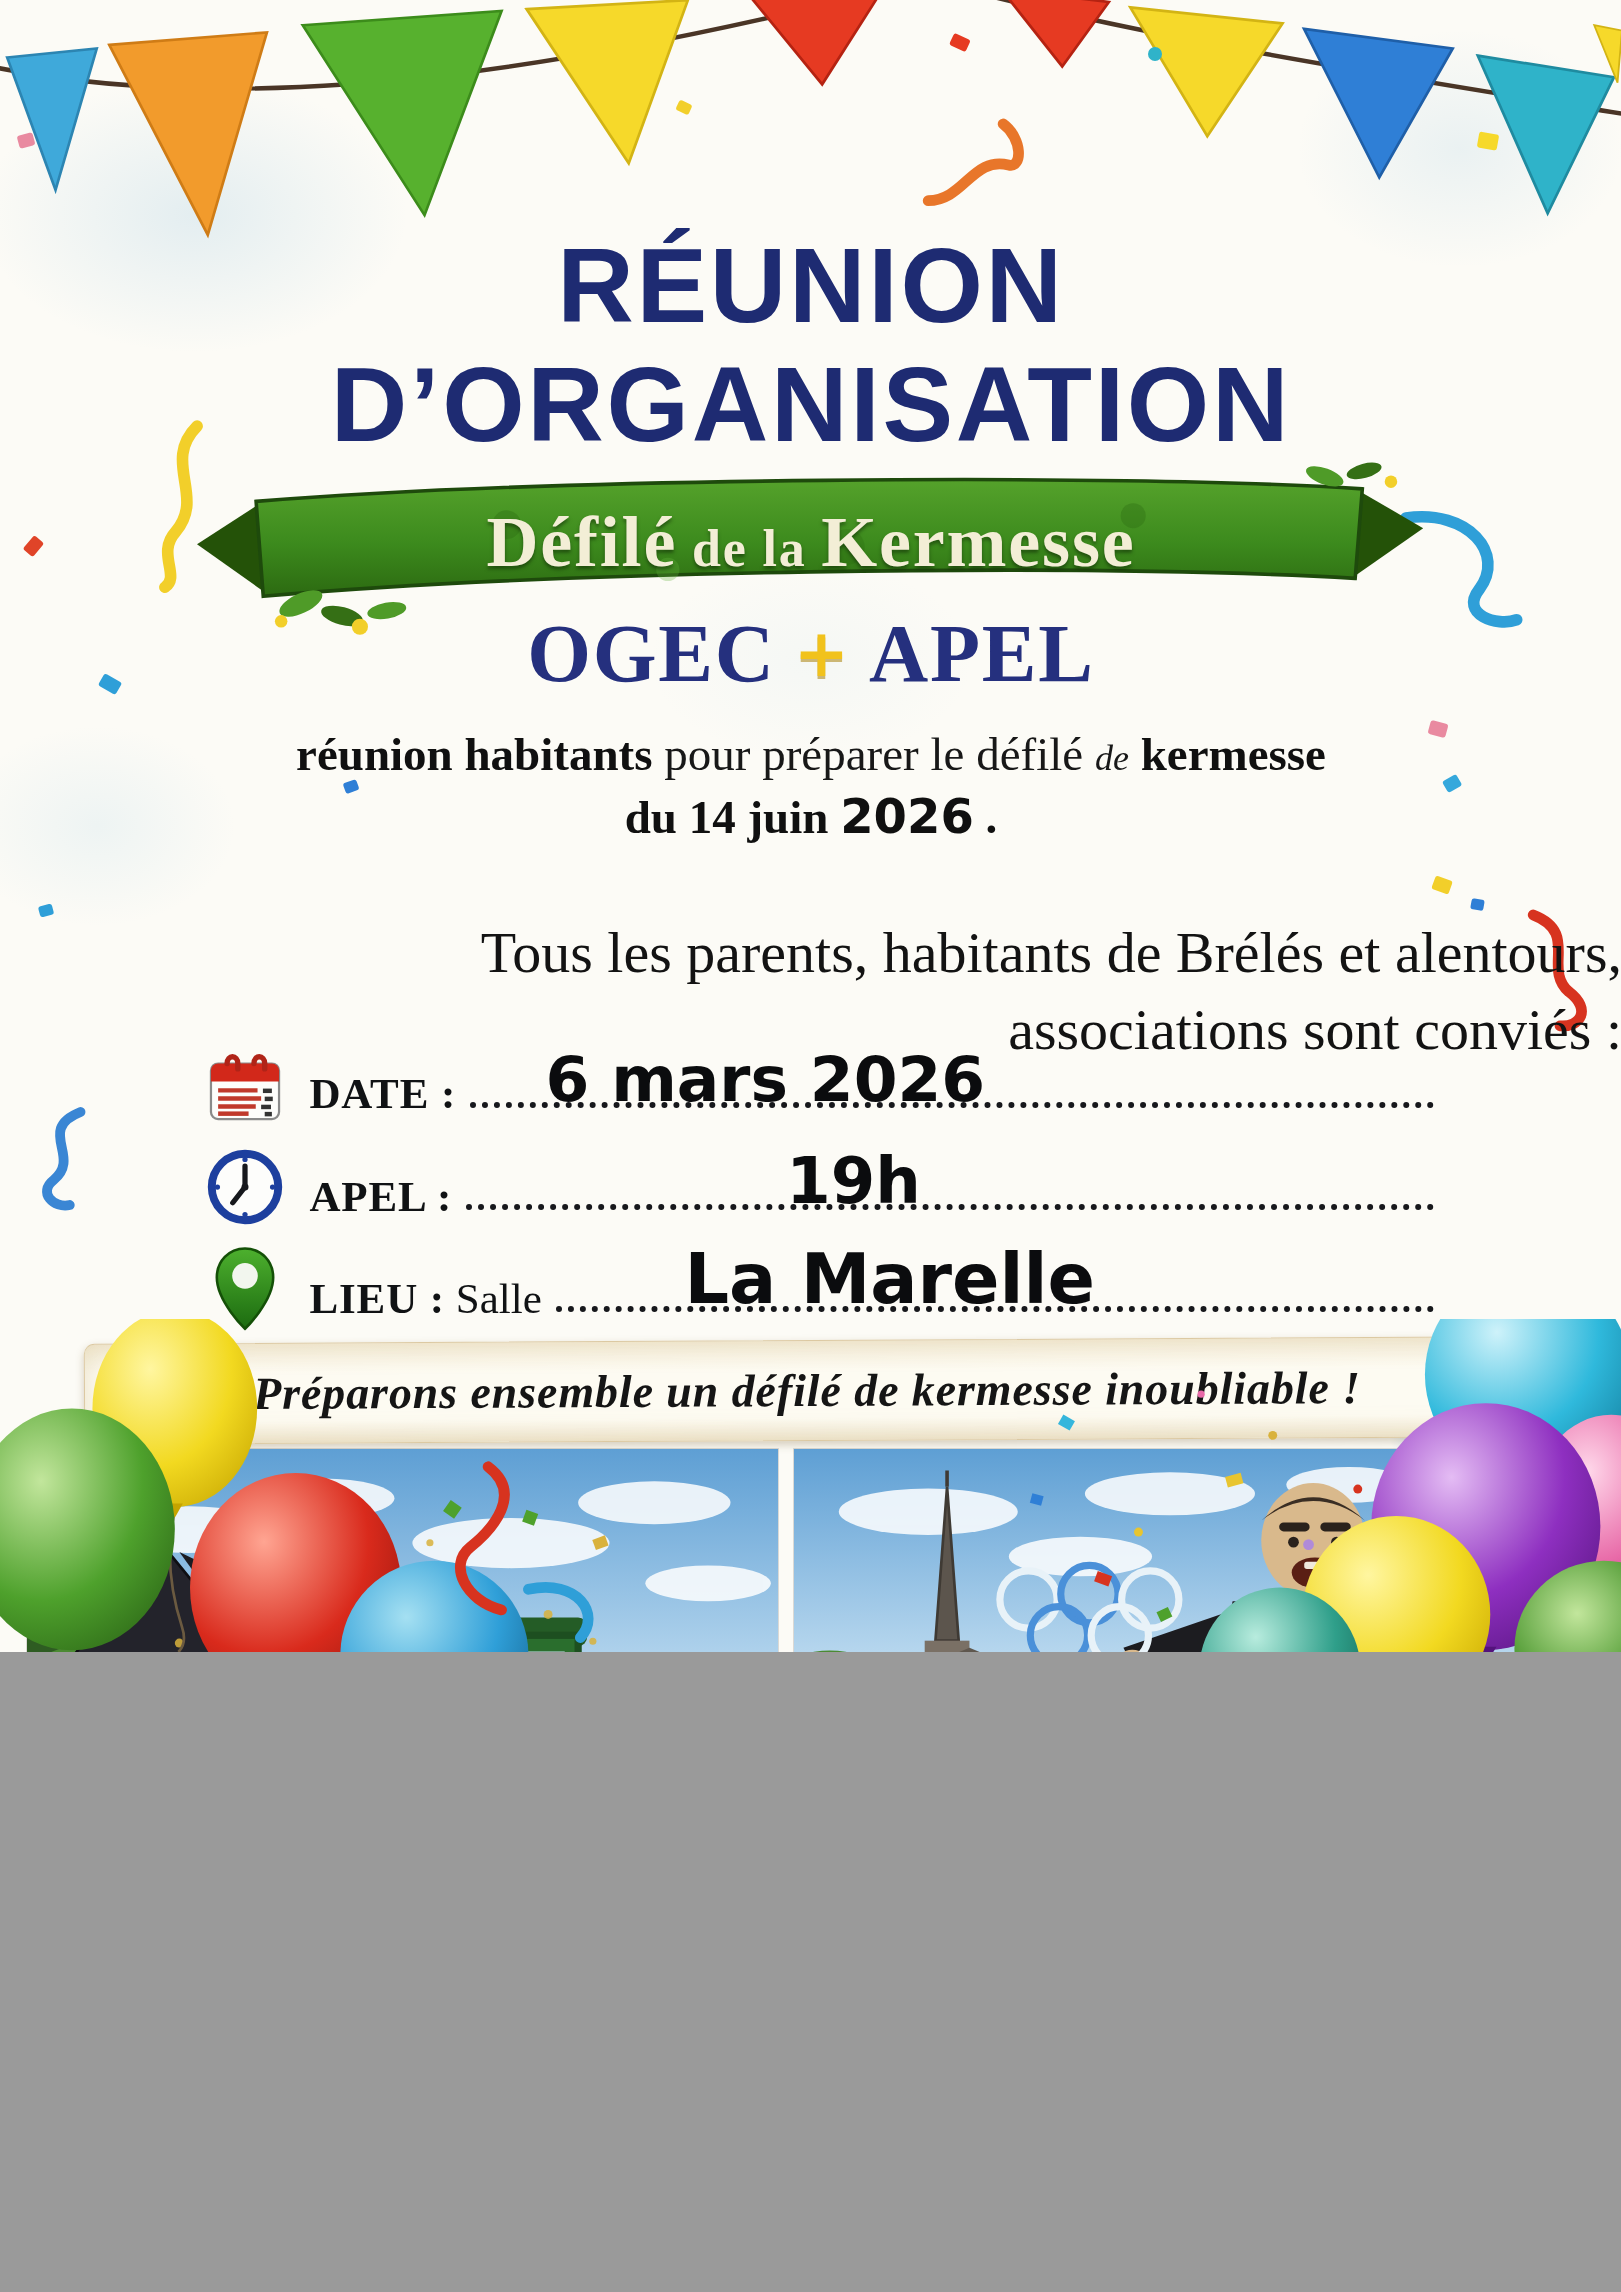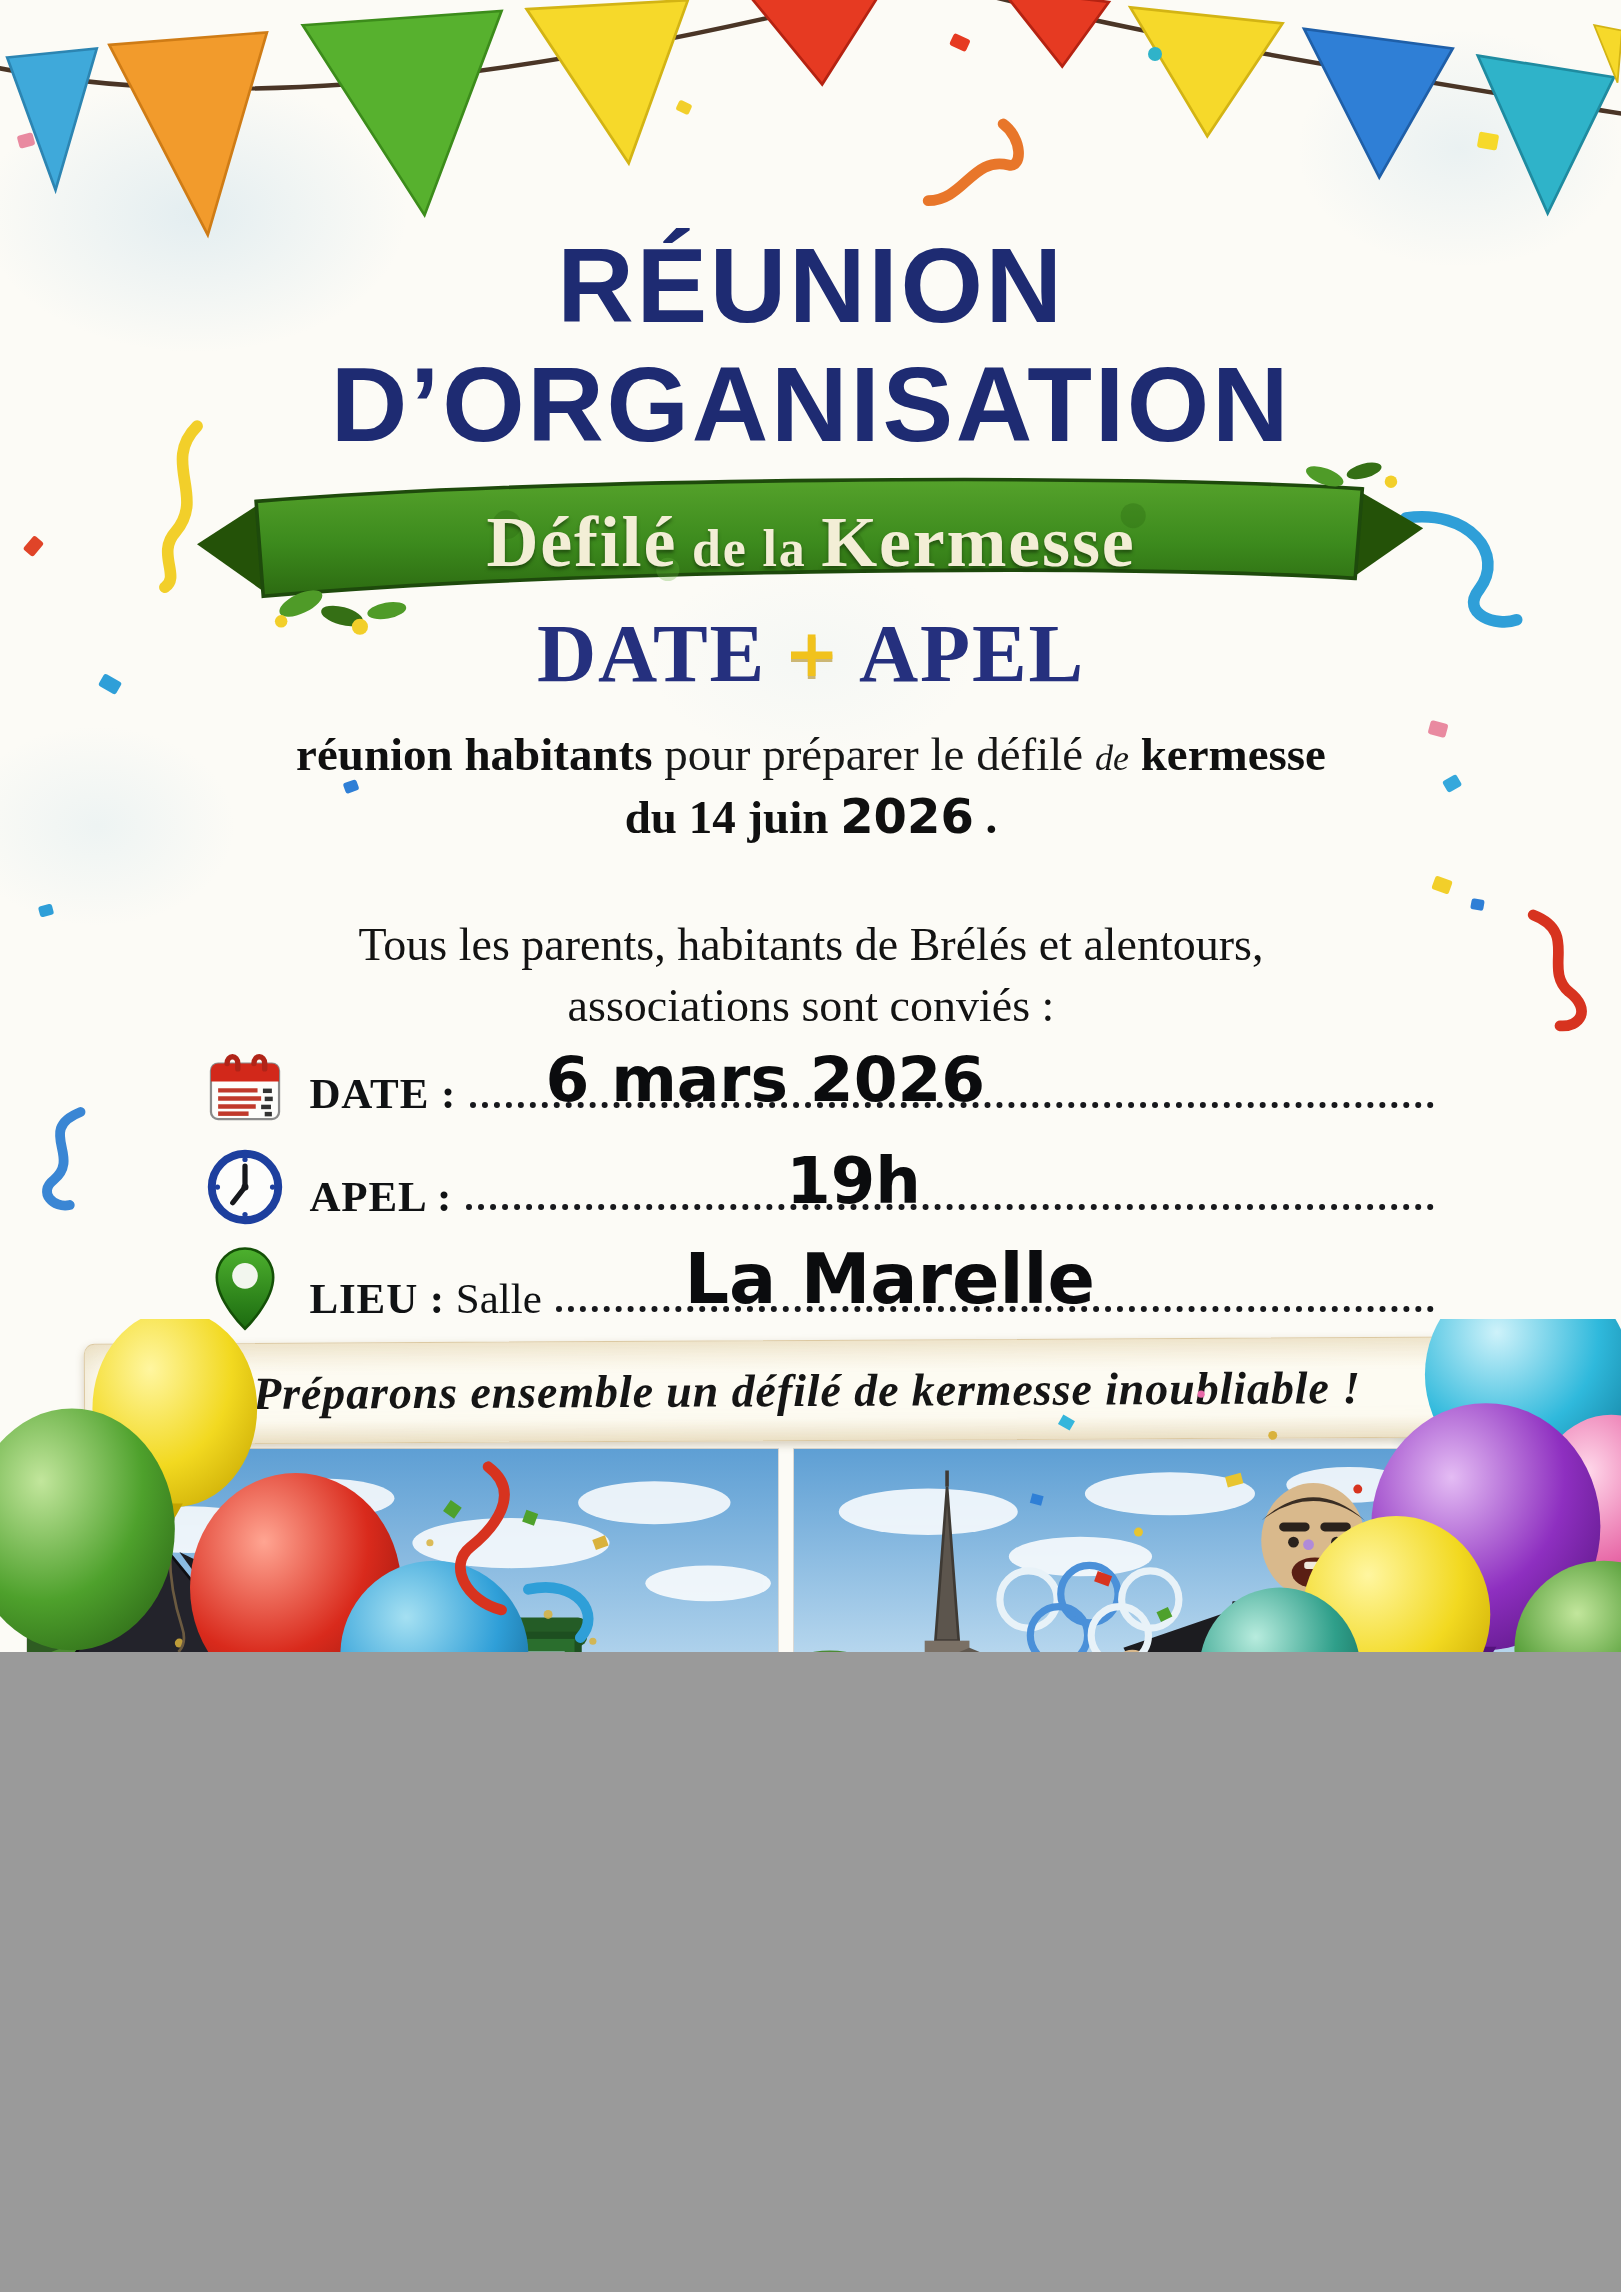--- a/index.html
+++ b/index.html
@@ -33,22 +33,22 @@
     font-weight:bold;font-size:82px;color:#25307e;letter-spacing:1.8px;}
   .orgs .plus{font-family:"DejaVu Sans",sans-serif;font-size:66px;color:#f1c21c;
     padding:0 18px;text-shadow:0 2.7px 0 rgba(170,130,10,.55);vertical-align:5.4px;}
   
   .intro{position:absolute;top:724px;width:100%;text-align:center;
     font-size:47px;line-height:1.3;color:#181818;}
   .intro .b{font-weight:bold;color:#101010;}
   .intro .ital{font-style:italic;font-size:36px;}
   .intro .yr{font-family:"DejaVu Sans",sans-serif;font-weight:bold;font-size:48px;}
   
-  .invite{position:absolute;top:915px;width:100%;text-align:center;
-    font-size:46px;line-height:1.32;color:#131313;}
+  .invite{position:absolute;top:915px;width:100%;text-align:right;
+    font-size:58px;line-height:1.32;color:#131313;}
   
   .details{position:absolute;top:1041px;left:186px;width:1250px;}
   .drow{display:flex;align-items:flex-end;height:88px;margin-bottom:14.3px;}
   .icon-box{width:118px;height:88px;display:flex;align-items:center;justify-content:center;flex:none;}
   .dlabel{font-weight:bold;font-size:43px;color:#101214;letter-spacing:0.9px;
     white-space:nowrap;padding:0 3.6px 10.7px 5.4px;}
   .dlabel .normal{font-weight:normal;letter-spacing:0;}
   .dots{flex:1;position:relative;height:21.5px;border-bottom:6.3px dotted #17181c;margin:0 1.8px 21.5px 10.7px;}
   .dval{position:absolute;bottom:-14.3px;font-family:"DejaVu Sans",sans-serif;font-weight:bold;
     color:#0b0c0e;white-space:nowrap;}
@@ -167,21 +167,21 @@
         <ellipse cx="1338" cy="10" rx="20" ry="8" fill="#356f15" transform="rotate(-15 1338 10)"></ellipse>
         <circle cx="1368" cy="22" r="7" fill="#f2cf2a"></circle>
       </g>
     </svg>
     <div class="ribbon-text">
       <span>Défilé</span><span class="small"> de la </span><span>Kermesse</span>
     </div>
   </div>
 
   <div class="orgs">
-    <span>DATE</span><span class="plus">+</span><span>APEL</span>
+    <span>OGEC</span><span class="plus">+</span><span>APEL</span>
   </div>
 
   <div class="intro">
     <div><span class="b">réunion habitants</span><span> pour préparer le défilé </span><span class="ital">de</span><span class="b"> kermesse</span></div>
     <div class="b"><span>du 14 juin </span><span class="yr">2026</span><span> .</span></div>
   </div>
 
   <div class="invite">
     <div>Tous les parents, habitants de Brélés et alentours,</div>
     <div>associations sont conviés :</div>

